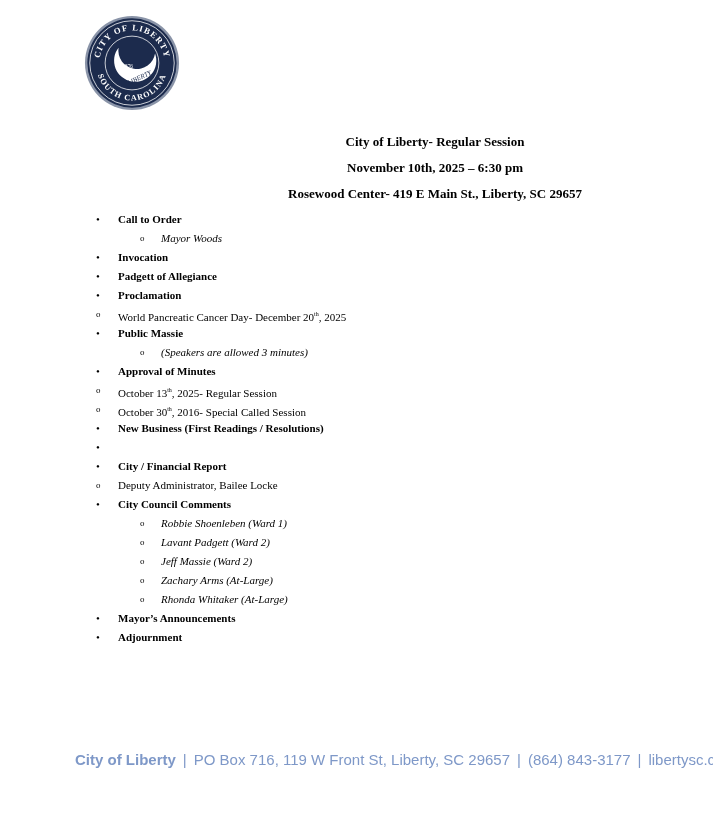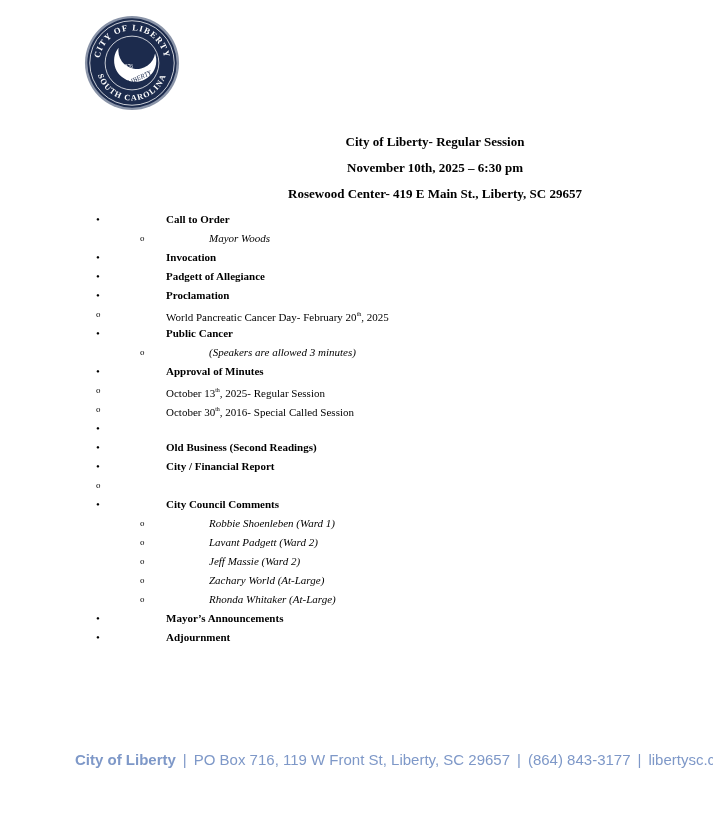--- a/index.html
+++ b/index.html
@@ -5,21 +5,21 @@
     html, body { margin: 0; padding: 0; background: #ffffff; }
     body { width: 713px; height: 838px; position: relative; overflow: hidden; font-family: "Liberation Serif", serif; color: #000; }
     .seal { position: absolute; left: 84px; top: 15px; width: 96px; height: 96px; }
     .title { position: absolute; left: 0; width: 870px; text-align: center; font-weight: bold; font-size: 13px; }
     .t1 { top: 134px; }
     .t2 { top: 160px; }
     .t3 { top: 186px; }
     .agenda { position: absolute; left: 0; top: 211px; width: 713px; }
     .row { position: relative; height: 19px; font-size: 11px; line-height: 16px; white-space: nowrap; }
     .marker { position: absolute; font-size: 11px; }
-    .txt { position: absolute; margin-left: 48px; }
+    .txt { position: absolute; }
     .lvl-top .marker { left: 96px; }
     .lvl-top .txt { left: 118px; font-weight: bold; }
     .lvl-flat .marker { left: 96px; font-size: 9px; }
     .lvl-flat .txt { left: 118px; }
     .lvl-sub .marker { left: 140px; font-size: 9px; }
     .lvl-sub .txt { left: 161px; font-style: italic; }
     .italic { font-style: italic; }
     sup { font-size: 6px; vertical-align: 5px; }
     .footer { position: absolute; left: 75px; top: 751px; font-family: "Liberation Sans", sans-serif; font-size: 15px; color: #7e98c8; white-space: nowrap; }
     .footer .brand { font-weight: bold; }
@@ -68,75 +68,76 @@
   <div class="row lvl-top">
     <span class="marker">•</span>
     <span class="txt">Padgett of Allegiance</span>
   </div>
   <div class="row lvl-top">
     <span class="marker">•</span>
     <span class="txt">Proclamation</span>
   </div>
   <div class="row lvl-flat">
     <span class="marker">o</span>
-    <span class="txt"><span>World Pancreatic Cancer Day- February 20</span><sup>th</sup><span>, 2025</span></span>
+    <span class="txt"><span>World Pancreatic Cancer Day- December 20</span><sup>th</sup><span>, 2025</span></span>
   </div>
   <div class="row lvl-top">
     <span class="marker">•</span>
-    <span class="txt">Public Cancer</span>
+    <span class="txt">Public Massie</span>
   </div>
   <div class="row lvl-sub">
     <span class="marker">o</span>
     <span class="txt italic">(Speakers are allowed 3 minutes)</span>
   </div>
   <div class="row lvl-top">
     <span class="marker">•</span>
     <span class="txt">Approval of Minutes</span>
   </div>
   <div class="row lvl-flat">
     <span class="marker">o</span>
     <span class="txt"><span>October 13</span><sup>th</sup><span>, 2025- Regular Session</span></span>
   </div>
   <div class="row lvl-flat">
     <span class="marker">o</span>
     <span class="txt"><span>October 30</span><sup>th</sup><span>, 2016- Special Called Session</span></span>
   </div>
   <div class="row lvl-top">
     <span class="marker">•</span>
+    <span class="txt">New Business (First Readings / Resolutions)</span>
   </div>
   <div class="row lvl-top">
     <span class="marker">•</span>
-    <span class="txt">Old Business (Second Readings)</span>
   </div>
   <div class="row lvl-top">
     <span class="marker">•</span>
     <span class="txt">City / Financial Report</span>
   </div>
   <div class="row lvl-flat">
     <span class="marker">o</span>
+    <span class="txt">Deputy Administrator, Bailee Locke</span>
   </div>
   <div class="row lvl-top">
     <span class="marker">•</span>
     <span class="txt">City Council Comments</span>
   </div>
   <div class="row lvl-sub">
     <span class="marker">o</span>
     <span class="txt">Robbie Shoenleben (Ward 1)</span>
   </div>
   <div class="row lvl-sub">
     <span class="marker">o</span>
     <span class="txt">Lavant Padgett (Ward 2)</span>
   </div>
   <div class="row lvl-sub">
     <span class="marker">o</span>
     <span class="txt">Jeff Massie (Ward 2)</span>
   </div>
   <div class="row lvl-sub">
     <span class="marker">o</span>
-    <span class="txt">Zachary World (At-Large)</span>
+    <span class="txt">Zachary Arms (At-Large)</span>
   </div>
   <div class="row lvl-sub">
     <span class="marker">o</span>
     <span class="txt">Rhonda Whitaker (At-Large)</span>
   </div>
   <div class="row lvl-top">
     <span class="marker">•</span>
     <span class="txt">Mayor’s Announcements</span>
   </div>
   <div class="row lvl-top">

